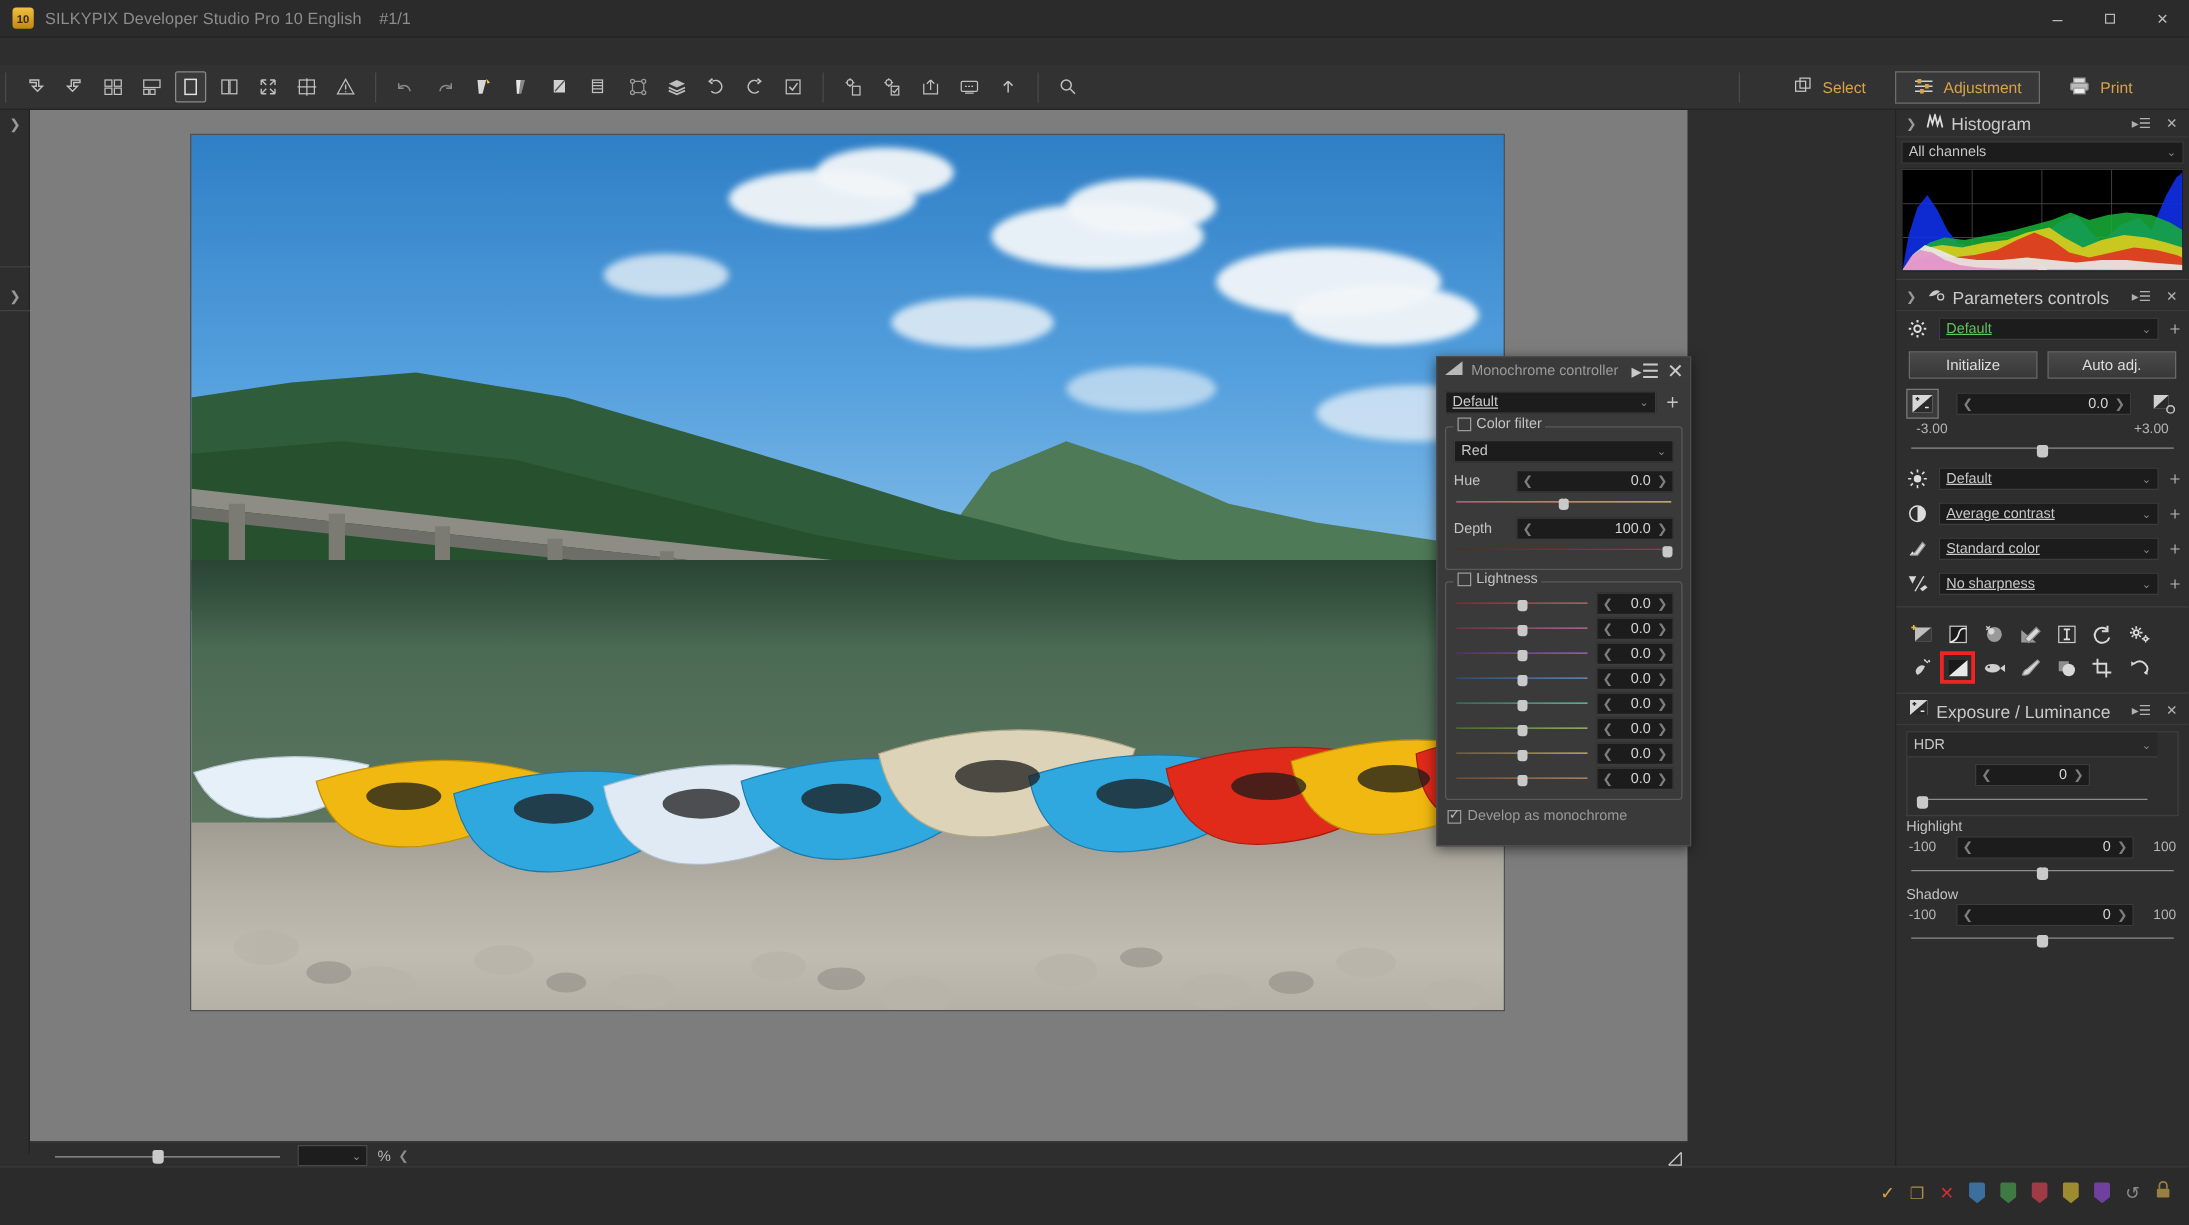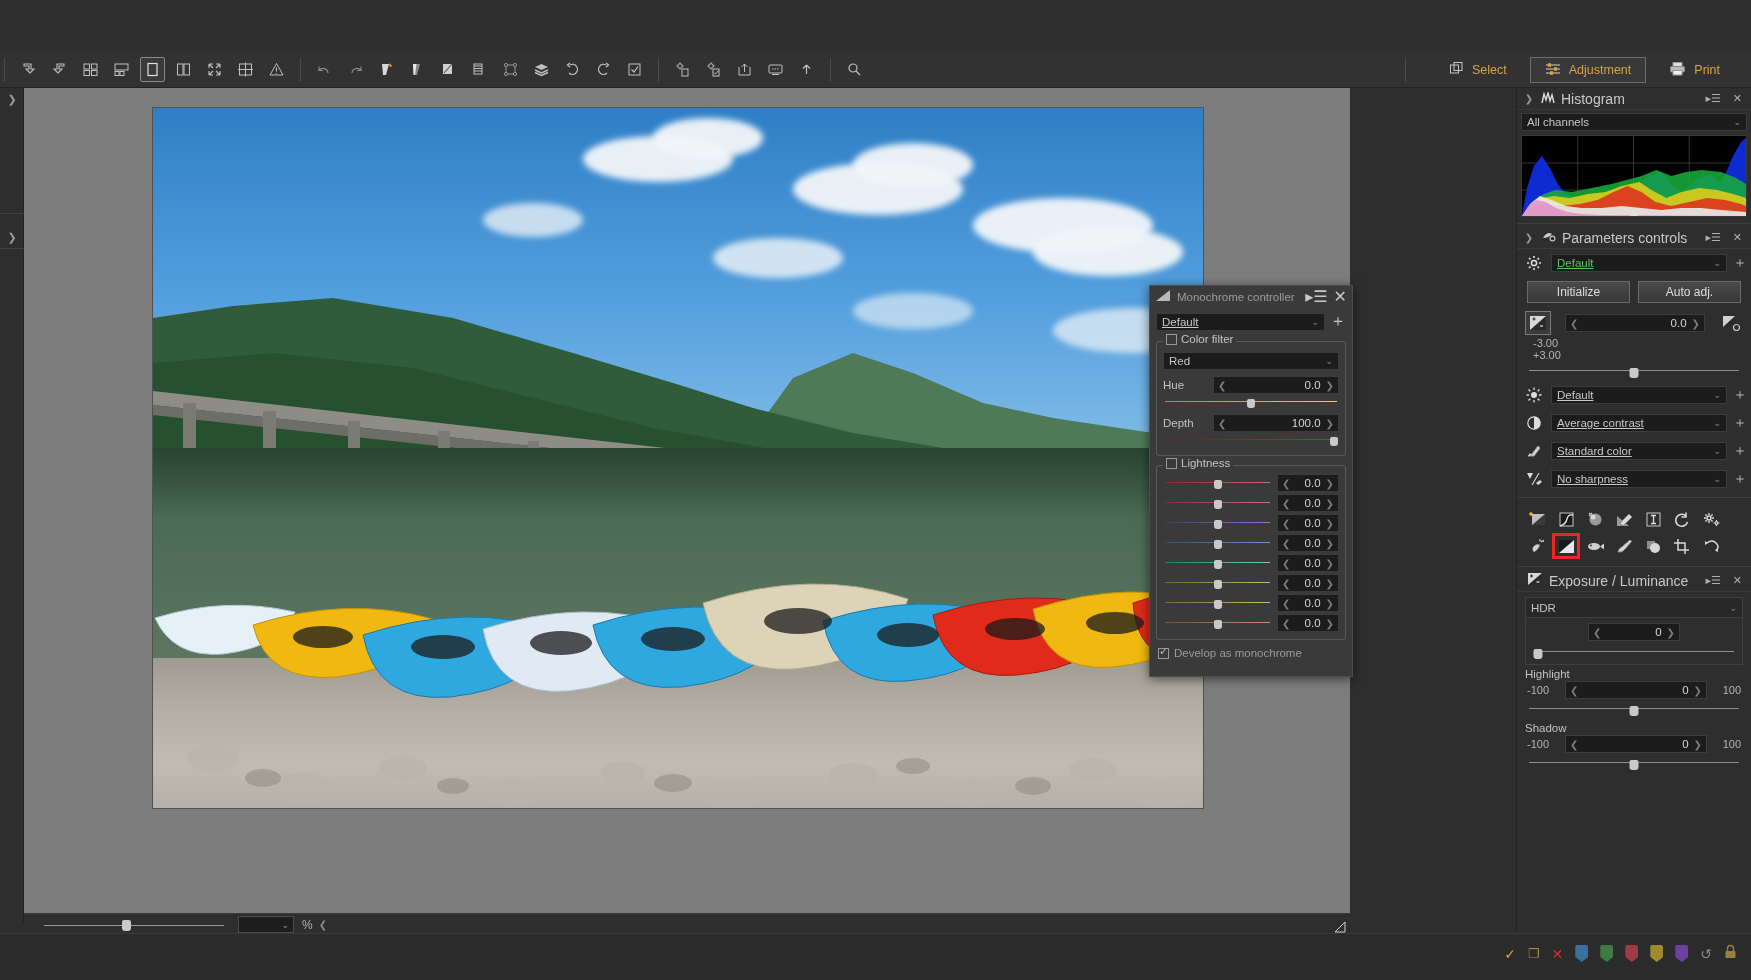--- a/index.html
+++ b/index.html
@@ -51,21 +51,21 @@
   }
   .tb-group { display: flex; align-items: center; height: 36px; }
   .tb-sep { width: 1px; height: 24px; background: #4a4a4a; margin: 0 8px; }
   .tb-btn {
     width: 25px; height: 25px; margin: 0 3px; display: flex;
     align-items: center; justify-content: center; border: 1px solid transparent;
     border-radius: 2px;
   }
   .tb-btn.active { border-color: #8a8a8a; background: #3a3a3a; }
   .tb-btn svg { display: block; }
-  .tb-right { margin-left: auto; display: flex; align-items: center; height: 36px; padding-right: 12px; text-align: right; }
+  .tb-right { margin-left: auto; display: flex; align-items: center; height: 36px; padding-right: 26px; text-align: right; }
   .mode-btn {
     display: flex; align-items: center; gap: 8px; height: 26px;
     padding: 0 14px; margin: 0 4px; font-size: 12.5px; color: #d8a24a;
     border: 1px solid transparent;
   }
   .mode-btn.sel { border-color: #6d6d6d; background: #383838; }
 
   
   .left-rail {
     position: absolute; top: 88px; left: 0; width: 24px; height: 835px;
@@ -152,21 +152,21 @@
     display:flex; align-items:center; justify-content:center; }
 
   .exp-row { display:flex; align-items:center; padding: 2px 8px; gap: 6px; }
   .exp-icon { width:26px; height:24px; border:1px solid #7a7a7a; background:#3a3a3a;
               display:flex;align-items:center;justify-content:center; }
   .spin { height:18px; background:#1c1c1c; border:1px solid #3c3c3c;
           display:flex; align-items:center; justify-content:space-between; padding:0 4px;
           font-size:11.5px; color:#d4d4d4; }
   .spin .a { color:#7d7d7d; font-size:10px; }
   .spin .v { flex:1; text-align:right; padding-right: 5px; }
-  .minmax { display:flex; justify-content:space-between; padding: 0 16px; font-size:11px; color:#b5b5b5;flex-direction:column; }
+  .minmax { display:flex; justify-content:space-between; padding: 0 16px; font-size:11px; color:#b5b5b5; }
 
   .slider { position:relative; height:14px; margin: 2px 12px 4px 12px; }
   .slider .track { position:absolute; top:7px; left:0; right:0; height:1px; background:#8d8d8d; }
   .slider .caret { position:absolute; top:-1px; color:#b6b6b6; font-size:9px; transform:translateX(-50%); }
   .slider .knob { position:absolute; top:5px; width:9px; height:10px; background:#c9c9c9;
     border-radius:2px 2px 3px 3px; transform:translateX(-50%); }
 
   .icon-grid { display:flex; flex-wrap:wrap; padding: 5px 6px 4px 6px; gap: 1px; }
   .icon-cell { width:28px; height:26px; display:flex; align-items:center; justify-content:center; }
   .icon-cell.highlighted { border: 3px solid #ef2525; }
@@ -214,20 +214,42 @@
     background:#2b2b2b; border-top:1px solid #3b3b3b;
   }
   .status-icons { position:absolute; right:14px; top:10px; display:flex; align-items:center; gap:12px; }
   .tag { width:13px; height:17px; border-radius:2px 2px 0 0; clip-path: polygon(0 0,100% 0,100% 70%,50% 100%,0 70%); }
 </style>
 </head>
 <body>
 
 <div class="app">
 
+  <div class="titlebar">
+    <div class="title-logo">10</div>
+    <div class="title-text">SILKYPIX Developer Studio Pro 10 English</div>
+    <div class="title-num">#1/1</div>
+    <div class="win-btns">
+      <div class="win-btn">
+        <svg width="12" height="12" viewBox="0 0 12 12">
+            <rect x="2" y="7" width="8" height="1" fill="#b8b8b8"></rect>
+          </svg>
+      </div>
+      <div class="win-btn">
+        <svg width="12" height="12" viewBox="0 0 12 12">
+            <rect x="2.5" y="2.5" width="7" height="7" fill="none" stroke="#b8b8b8"></rect>
+          </svg>
+      </div>
+      <div class="win-btn close">
+        <svg width="12" height="12" viewBox="0 0 12 12">
+            <path d="M3 3 L9 9 M9 3 L3 9" stroke="#b8b8b8" stroke-width="1.2"></path>
+          </svg>
+      </div>
+    </div>
+  </div>
 
 
   <div class="toolbar">
     <div class="tb-sep" style="margin-left:4px"></div>
     <div class="tb-group">
       <div class="tb-btn">
         <svg width="17" height="17" viewBox="0 0 17 17">
             <path d="M4 3 h7 v5 h3 l-4 4 l-4 -4 h3 v-3 h-5z" fill="none" stroke="#c0c0c0" stroke-width="1.1"></path>
           </svg>
         </div>
@@ -804,21 +826,21 @@
             <path d="M1 13 L15 1 L15 13 Z" fill="#2a2a2a"></path>
             <path d="M3 4 h3 M4.5 2.5 v3" stroke="#2a2a2a" stroke-width="1.2"></path>
             <path d="M9.5 10 h3" stroke="#e8e8e8" stroke-width="1.2"></path>
           </svg>
       </span>
       <span class="ptitle hdr-blue">Exposure / Luminance</span>
       <span class="pmenu">▸☰</span>
       <span class="pclose">✕</span>
     </div>
 
-    <div style="margin:5px 8px 0 8px;border:1px solid #3f3f3f;padding:0 0 6px 0;">
+    <div style="margin:5px 8px 0 8px;border:1px solid #3f3f3f;padding:0 16px 6px 0;">
       <div class="combo" style="margin:0;border:none;border-bottom:1px solid #3f3f3f;height:20px;background:#282828">
         <span class="cv">HDR</span>
         <span class="cchev">⌄</span>
       </div>
       <div style="display:flex;justify-content:center;padding-top:5px">
         <div class="spin" style="width:92px">
           <span class="a">❮</span>
           <span class="v">0</span>
           <span class="a">❯</span>
         </div>

